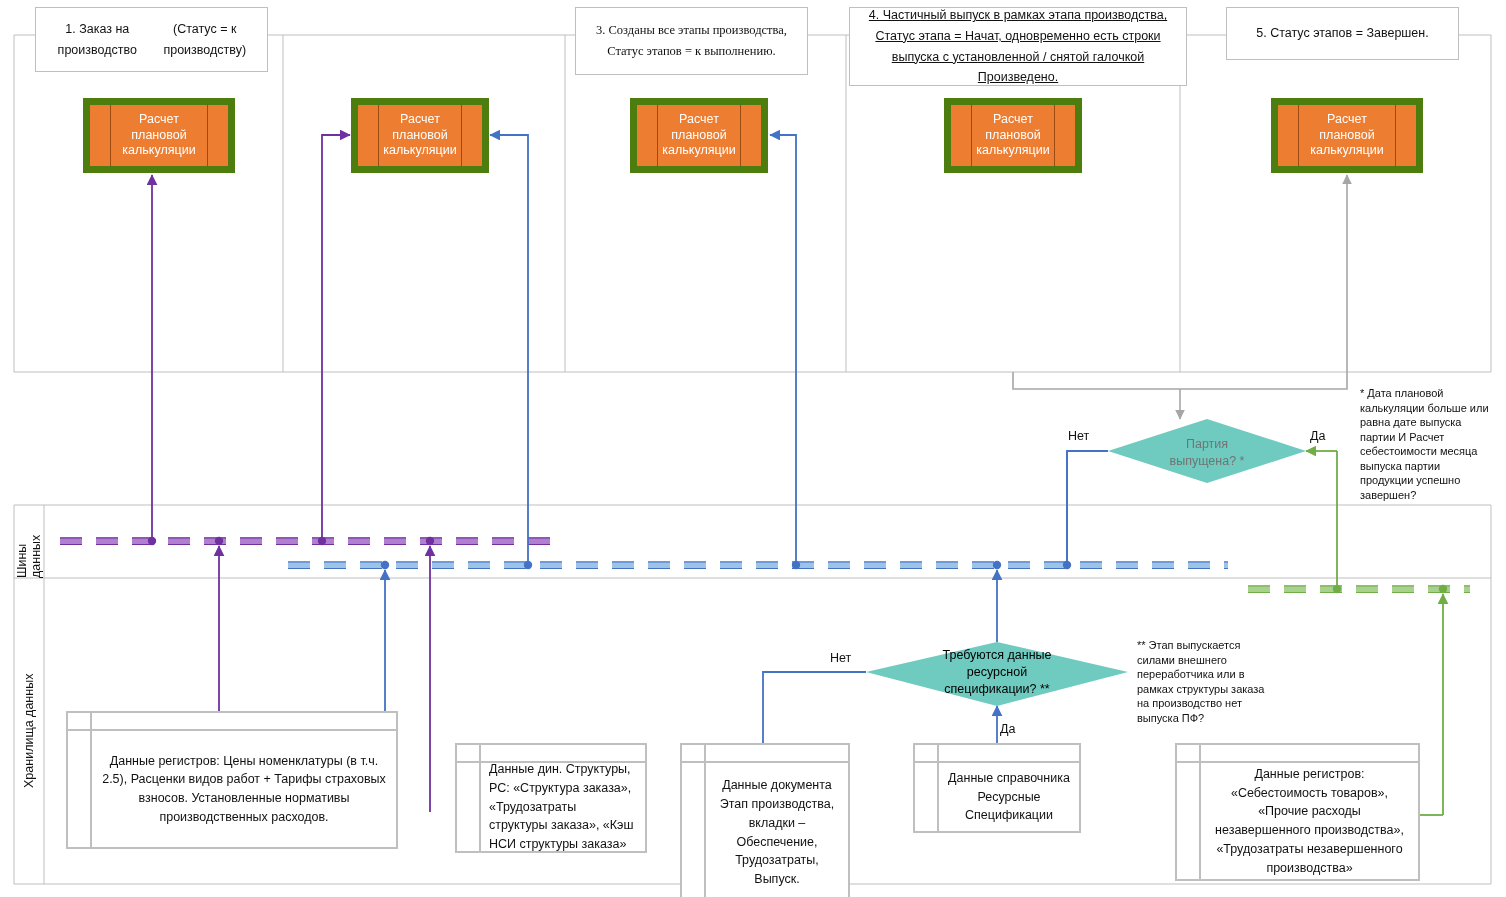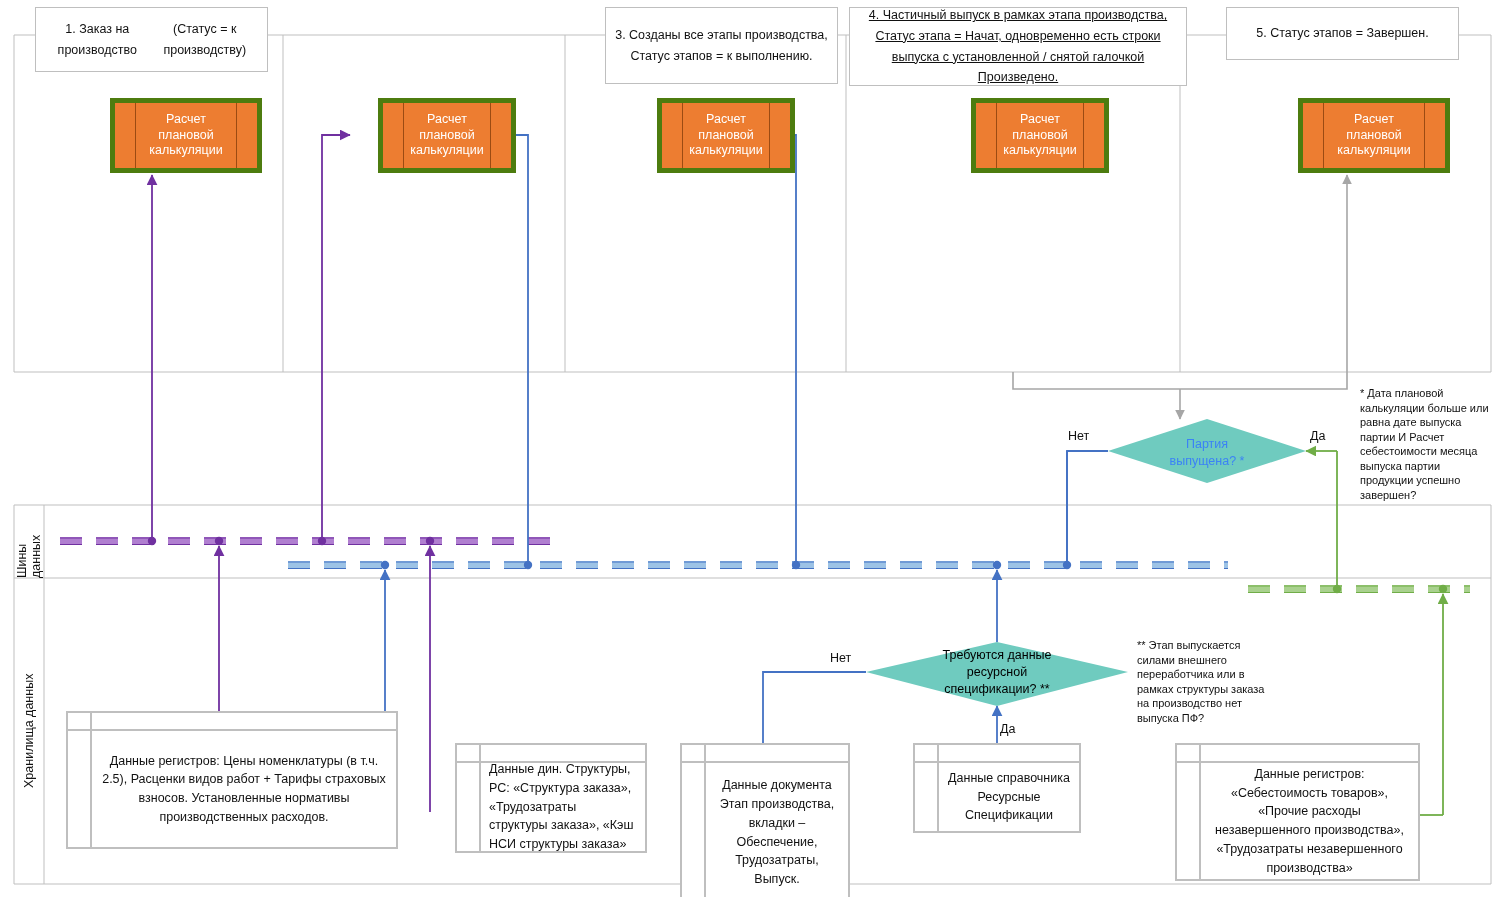--- a/index.html
+++ b/index.html
@@ -9,23 +9,23 @@
   .txt{position:absolute;box-sizing:border-box;}
 
   
   .phase{
     border:1px solid #bfbfbf;background:#ffffff;
     display:flex;align-items:center;justify-content:center;text-align:center;
     font-size:12.5px;color:#111;line-height:1.65;padding:5px 8px;
   }
   
   .proc{
-    background:#ED7D31;border:5px solid #4d7c0f;color:#ffffff;
+    background:#ED7D31;border:7px solid #4d7c0f;color:#ffffff;
     display:flex;align-items:center;justify-content:center;text-align:center;
-    font-size:12.5px;line-height:1.25;white-space:pre-line;margin-left:27px;
+    font-size:12.5px;line-height:1.25;white-space:pre-line;
   }
   .proc::before,.proc::after{
     content:"";position:absolute;top:0;bottom:0;width:0;border-left:1px solid #9C4B12;
   }
   .proc::before{left:20px;}
   .proc::after{right:20px;}
 
   
   .store{border:2px solid #BFBFBF;background:#ffffff;box-sizing:border-box;}
   .store .hdr{height:18px;border-bottom:2px solid #BFBFBF;box-sizing:border-box;}
@@ -176,21 +176,21 @@
     </g>
   </svg>
 
   <div class="txt phase" style="left:35px;top:7px;width:233px;height:65px;flex-direction:row;">
     <div>1. Заказ на производство</div>
     <div style="height:10px"></div>
     <div>(Статус = к производству)</div>
   </div>
 
 
-  <div class="txt phase" style="left:605px;top:7px;width:233px;height:77px;">3. Созданы все этапы производства, Статус этапов = к выполнению.</div>
+  <div class="txt phase" style="left:575px;top:7px;width:233px;height:68px;font-family:Liberation Serif, serif;">3. Созданы все этапы производства, Статус этапов = к выполнению.</div>
 
   <div class="txt phase" style="left:849px;top:7px;width:338px;height:79px;text-decoration:underline;">4. Частичный выпуск в рамках этапа производства, Статус этапа = Начат, одновременно есть строки выпуска с установленной / снятой галочкой Произведено.</div>
 
   <div class="txt phase" style="left:1226px;top:7px;width:233px;height:53px;">5. Статус этапов = Завершен.</div>
 
   <div class="txt proc" style="left:83px;top:98px;width:152px;height:75px;">Расчет
 плановой
 калькуляции</div>
   <div class="txt proc" style="left:351px;top:98px;width:138px;height:75px;">Расчет
 плановой
@@ -198,21 +198,21 @@
   <div class="txt proc" style="left:630px;top:98px;width:138px;height:75px;">Расчет
 плановой
 калькуляции</div>
   <div class="txt proc" style="left:944px;top:98px;width:138px;height:75px;">Расчет
 плановой
 калькуляции</div>
   <div class="txt proc" style="left:1271px;top:98px;width:152px;height:75px;">Расчет
 плановой
 калькуляции</div>
 
-  <div class="txt" style="left:1137px;top:436px;width:140px;text-align:center;font-size:12.5px;line-height:1.35;color:#3b82f6;">
+  <div class="txt" style="left:1137px;top:436px;width:140px;text-align:center;font-size:12.5px;line-height:1.35;color:#737373;">
     <div>Партия</div>
     <div>выпущена? *</div>
   </div>
 
   <div class="txt" style="left:907px;top:647px;width:180px;text-align:center;font-size:12.5px;line-height:1.35;color:#000000;">
     <div>Требуются данные</div>
     <div>ресурсной</div>
     <div>спецификации? **</div>
   </div>
 

